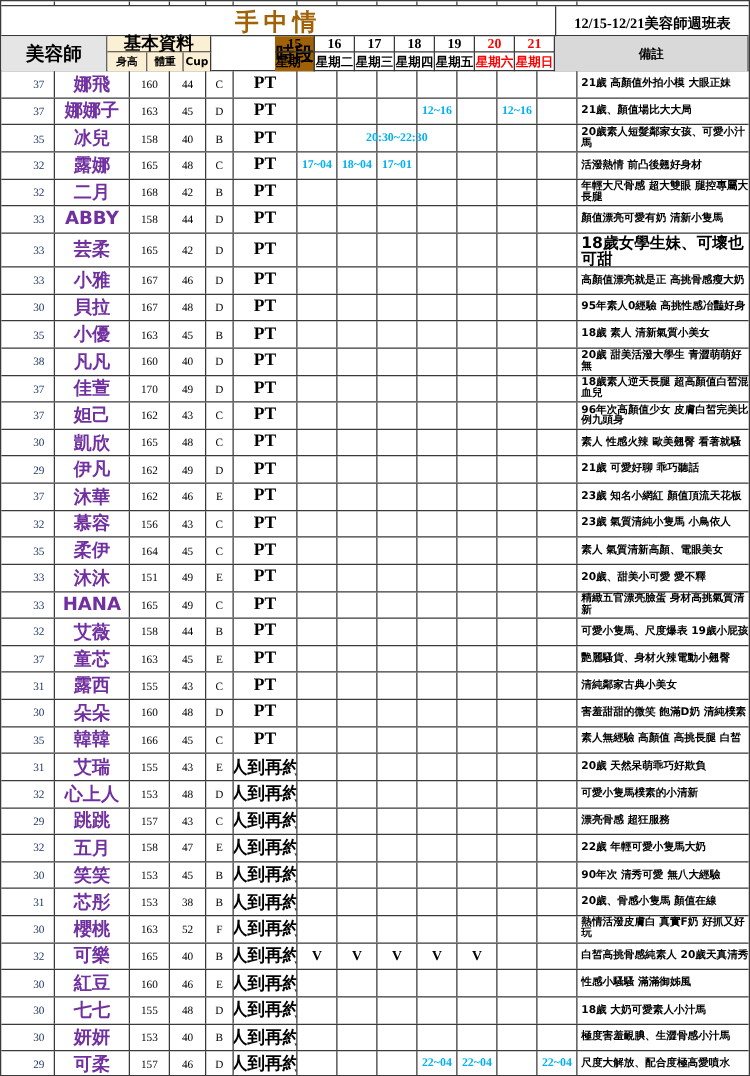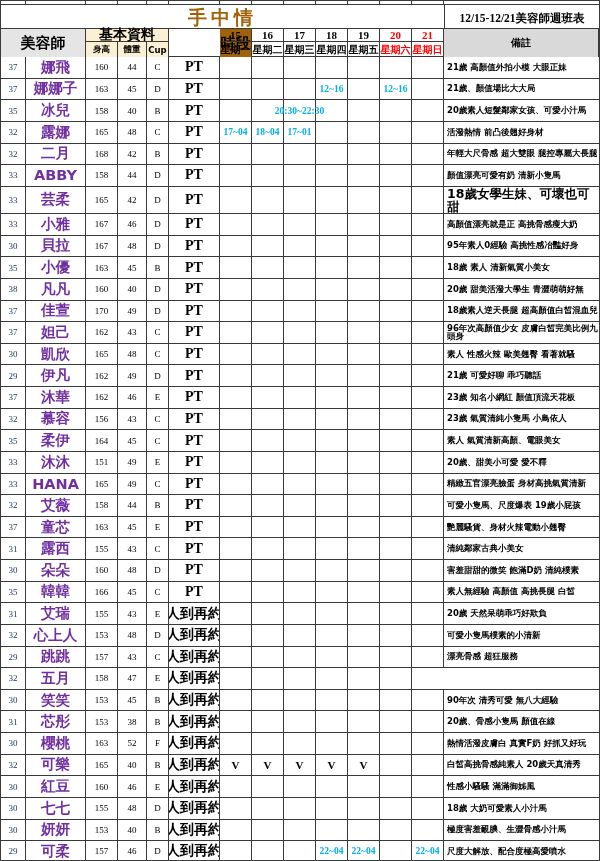--- a/index.html
+++ b/index.html
@@ -8,20 +8,21 @@
     position: relative;
     width: 600px; height: 861px;
     background: #fff;
     border: 1px solid #3a3a3a;
     overflow: hidden;
     margin: 0 auto;
   }
   .cols {
     display: grid;
     grid-template-columns: 25px 60px 32px 29px 22px 51px repeat(7, 32px) 1fr;
+    padding-left: 18px;
   }
   
   .topstrip { height: 4px; border-bottom: 1px solid #3a3a3a; }
   .topstrip .c { border-right: 1px solid #3a3a3a; }
   .topstrip .c:last-child { border-right: none; }
 
   
   .titlerow { height: 24px; display: grid; grid-template-columns: 443px 1fr; border-bottom: 1px solid #3a3a3a; }
   .title-left {
     display:flex; align-items:center; justify-content:center;
@@ -599,20 +600,21 @@
         <div class="c hw">47</div>
         <div class="c hw">E</div>
         <div class="c shift appt">人到再約</div>
         <div class="c day"></div>
         <div class="c day"></div>
         <div class="c day"></div>
         <div class="c day"></div>
         <div class="c day"></div>
         <div class="c day"></div>
         <div class="c day"></div>
+        <div class="c remark">22歲 年輕可愛小隻馬大奶</div>
       </div>
       <div class="row cols">
         <div class="c no">30</div>
         <div class="c name">笑笑</div>
         <div class="c hw">153</div>
         <div class="c hw">45</div>
         <div class="c hw">B</div>
         <div class="c shift appt">人到再約</div>
         <div class="c day"></div>
         <div class="c day"></div>

